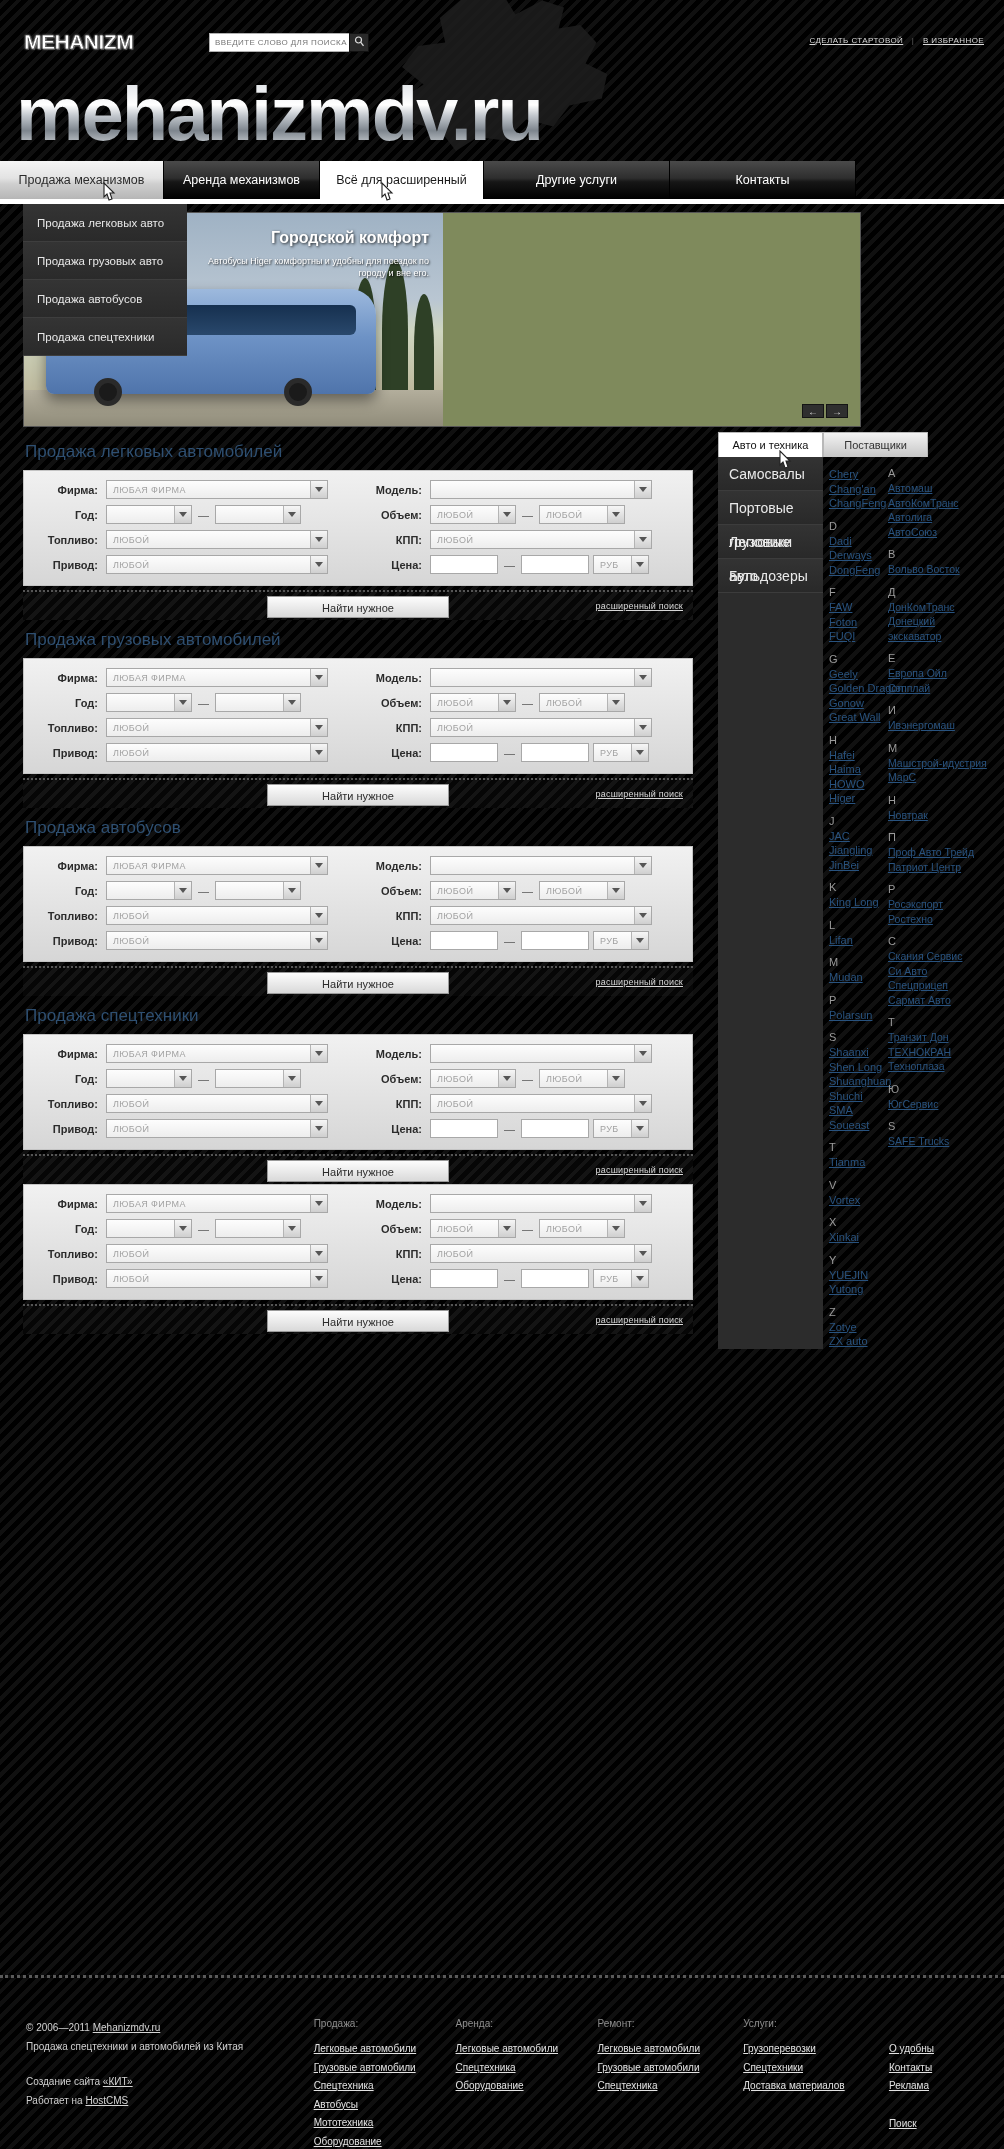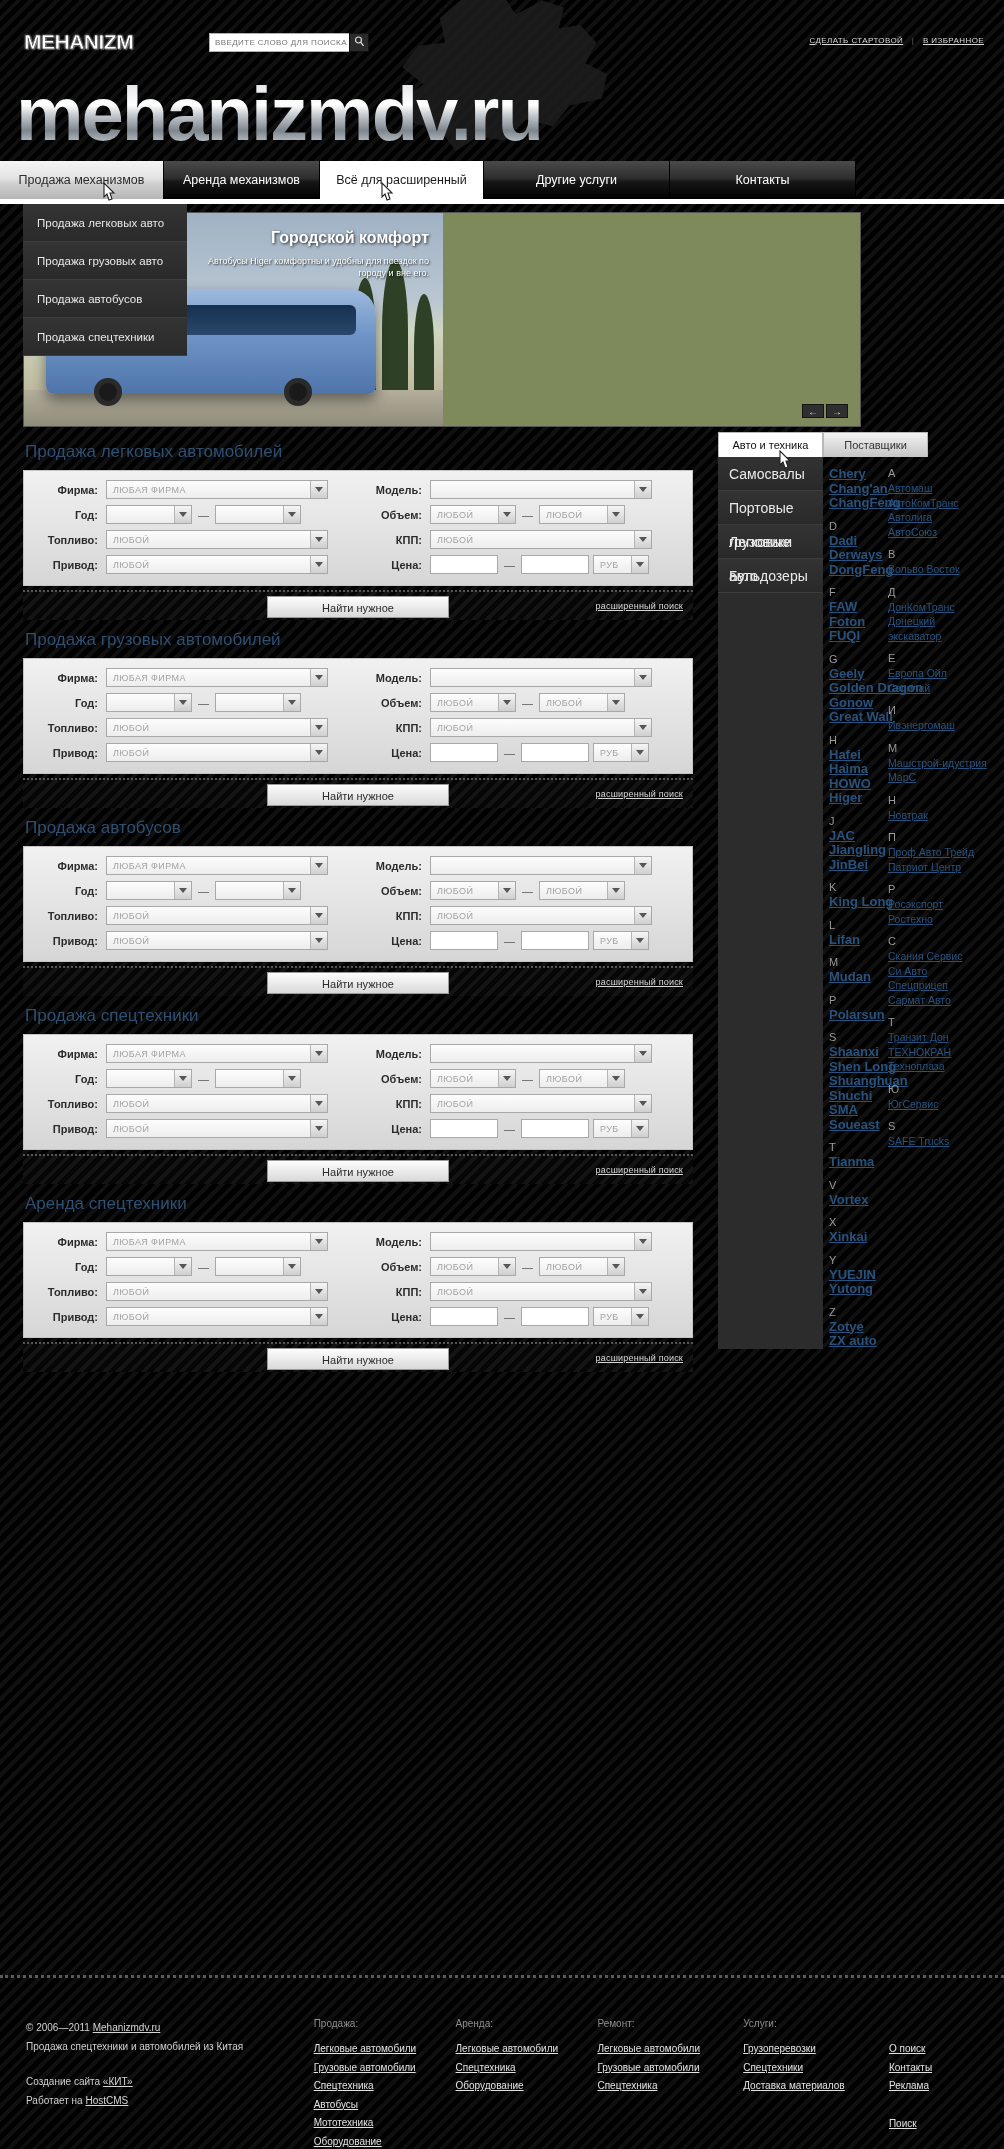--- a/index.html
+++ b/index.html
@@ -244,21 +244,21 @@
   .cat-item {
     height:34px; line-height:34px; padding-left:11px;
     font-size:14px; color:#eaeaea; cursor:pointer;
     border-bottom:1px solid #3c3c3c;
     background:linear-gradient(to bottom,#333,#292929);
   }
   .brands-col { width:57px; padding-left:6px; padding-top:10px; }
   .supp-col { width:110px; padding-left:8px; padding-top:10px; }
   .grp-letter { font-size:11px; color:#9a9a9a; margin:9px 0 2px; }
   .grp-letter:first-child { margin-top:0; }
-  .brand-link { display:block; font-size:13px; color:#28527e; text-decoration:underline; line-height:14.5px; white-space:nowrap;font-weight:bold;}
+  .brand-link { display:block; font-size:11px; color:#28527e; text-decoration:underline; line-height:14.5px; white-space:nowrap;}
   .supp-link { display:block; font-size:10.5px; color:#28527e; text-decoration:underline; line-height:14.5px; }
 
   
   #footer {
     position:absolute; left:0; bottom:0; width:1004px; height:174px;
     border-top:3px dotted #5a5a5a;
     background:repeating-linear-gradient(-45deg,#0f0f0f 0px,#0f0f0f 4px,#000 4px,#000 9px);
   }
   .f-inner { display:flex; padding:40px 0 0 26px; }
   .f-about { width:300px; color:#cfcfcf; font-size:10px; line-height:19px; }
@@ -792,21 +792,20 @@
         </div>
       </div>
 
     </div>
   </div>
     <div class="actionbar">
     <div class="find-btn">Найти нужное</div>
     <a href="#" class="ext-link">расширенный поиск</a>
   </div>
     <div class="panel">
-    <h2>Аренда спецтехники</h2>
     <div class="form-card">
 
       <div class="frow">
         <div class="fcol">
           <div class="flab">Фирма:</div>
           <div class="sel w-firm">
       <span class="txt">ЛЮБАЯ ФИРМА</span>
       <span class="arrow">
                 <i></i>
               </span>
@@ -1065,20 +1064,20 @@
         <a href="#" class="f-link">Грузовые автомобили</a>
         <a href="#" class="f-link">Спецтехника</a>
       </div>
     <div class="f-col wide">
         <div class="f-title">Услуги:</div>
         <a href="#" class="f-link">Грузоперевозки</a>
         <a href="#" class="f-link">Спецтехники</a>
         <a href="#" class="f-link">Доставка материалов</a>
       </div>
     <div class="f-right">
-        <a href="#" class="f-link">О поиск</a>
+        <a href="#" class="f-link">О удобны</a>
         <a href="#" class="f-link">Контакты</a>
         <a href="#" class="f-link">Реклама</a>
         <div class="f-spacer"></div>
         <a href="#" class="f-link">Поиск</a>
       </div>
   </div>
 </div>
 
 </body></html>

